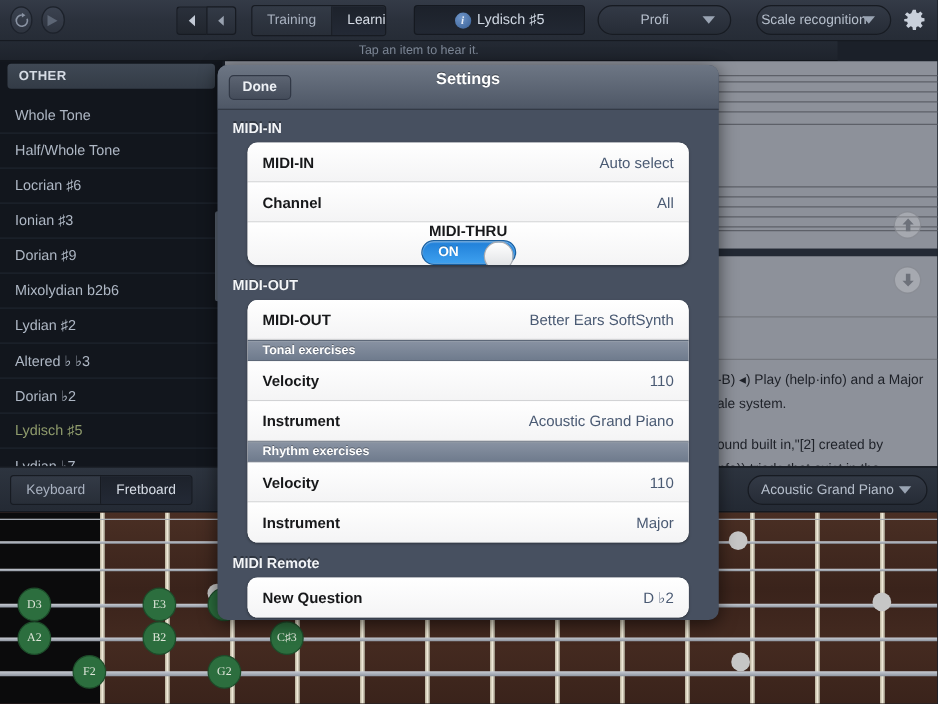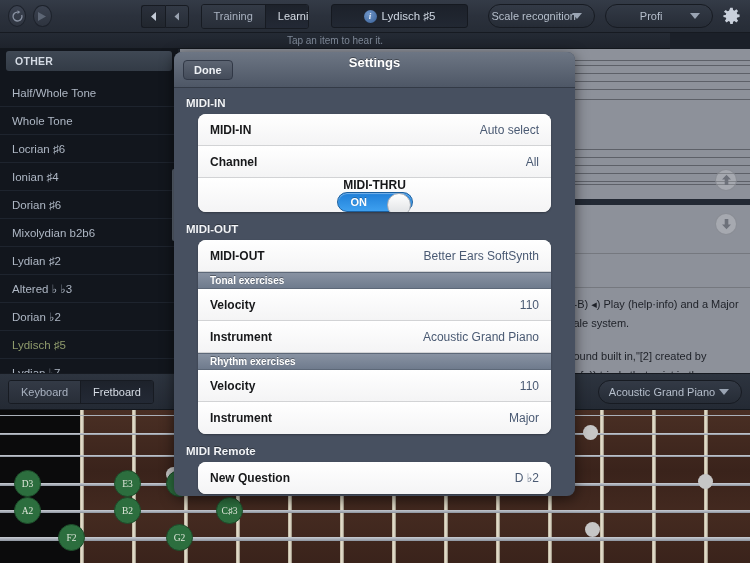--- a/index.html
+++ b/index.html
@@ -322,27 +322,27 @@
     <div class="seg">
       <div class="seg-item">Training</div>
       <div class="seg-item active">Learning</div>
     </div>
 
     <div class="scale-display">
       <div class="info-dot">i</div>
       <span class="txt">Lydisch ♯5</span>
     </div>
 
+    <div class="pill" id="pill-level">
+      <span>Profi</span>
+      <span class="caret"></span>
+    </div>
+
     <div class="pill" id="pill-scale">
       <span>Scale recognition</span>
-      <span class="caret"></span>
-    </div>
-
-    <div class="pill" id="pill-level">
-      <span>Profi</span>
       <span class="caret"></span>
     </div>
 
     <div class="gear-btn">
       <svg width="19" height="19" viewBox="0 0 20 20">
         <path fill="#c9d0db" d="M10 6.4a3.6 3.6 0 1 0 0 7.2 3.6 3.6 0 0 0 0-7.2zm0 5.3a1.7 1.7 0 1 1 0-3.4 1.7 1.7 0 0 1 0 3.4z"></path>
         <path fill="#c9d0db" d="M8.7 0.8h2.6l.35 2.4 1.5.62 1.95-1.45 1.85 1.85-1.45 1.95.62 1.5 2.4.35v2.6l-2.4.35-.62 1.5 1.45 1.95-1.85 1.85-1.95-1.45-1.5.62-.35 2.4H8.7l-.35-2.4-1.5-.62-1.95 1.45-1.85-1.85 1.45-1.95-.62-1.5-2.4-.35V8.7l2.4-.35.62-1.5L2.05 4.9 3.9 3.05 5.85 4.5l1.5-.62z"></path>
       </svg>
     </div>
   </div>
@@ -350,33 +350,33 @@
   <div class="statusbar">
     <span>Tap an item to hear it.</span>
   </div>
 
   <div class="sidebar">
     <div class="sidebar-head">
       <span>OTHER</span>
     </div>
     <div class="list" id="sidebar-list">
         <div class="list-item">
+          <span>Whole Tone</span>
+        </div>
+        <div class="list-item">
           <span>Half/Whole Tone</span>
         </div>
         <div class="list-item">
-          <span>Whole Tone</span>
-        </div>
-        <div class="list-item">
           <span>Locrian ♯6</span>
         </div>
         <div class="list-item">
-          <span>Ionian ♯4</span>
-        </div>
-        <div class="list-item">
-          <span>Dorian ♯6</span>
+          <span>Ionian ♯3</span>
+        </div>
+        <div class="list-item">
+          <span>Dorian ♯9</span>
         </div>
         <div class="list-item">
           <span>Mixolydian b2b6</span>
         </div>
         <div class="list-item">
           <span>Lydian ♯2</span>
         </div>
         <div class="list-item">
           <span>Altered ♭ ♭3</span>
         </div>

